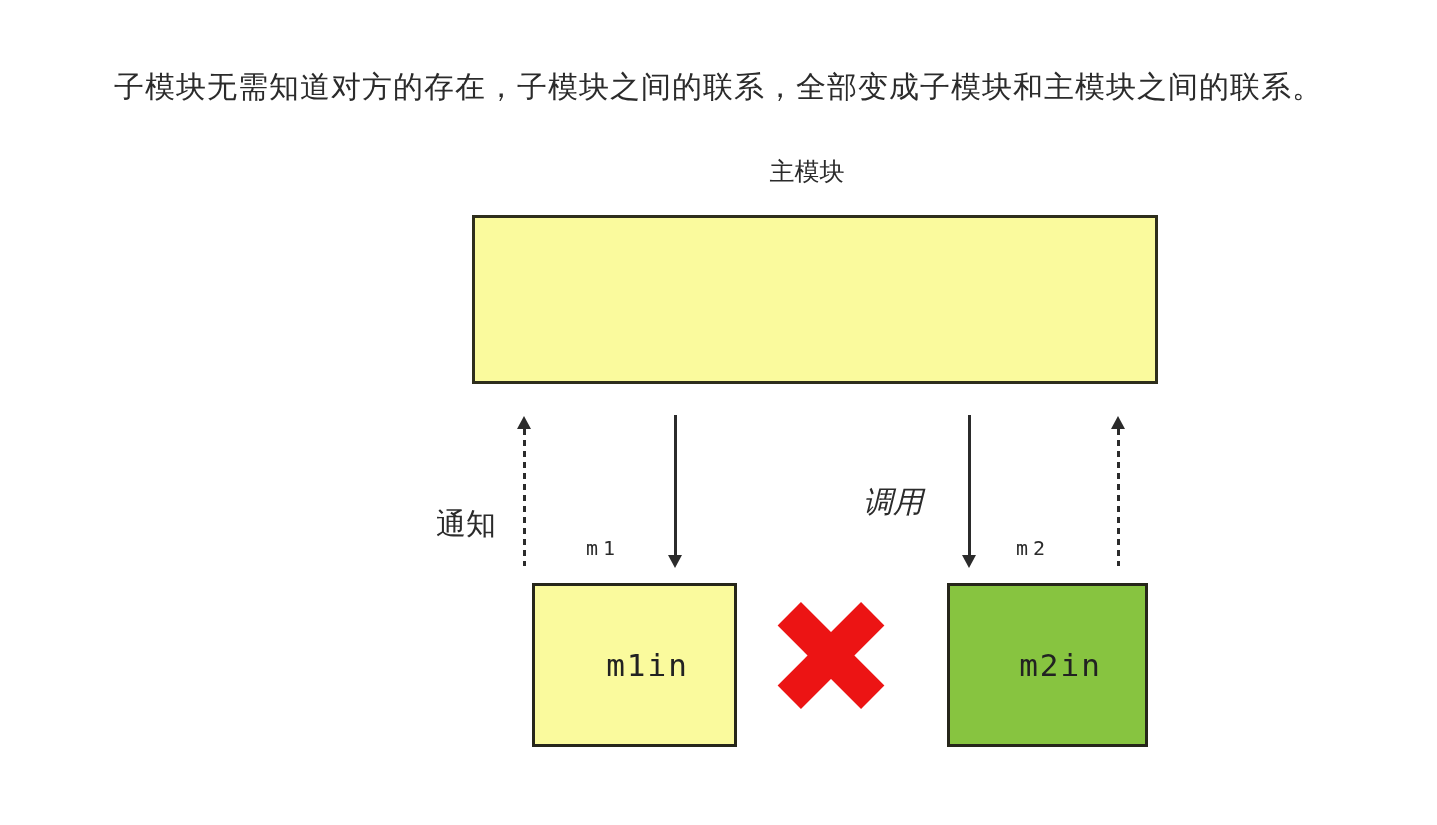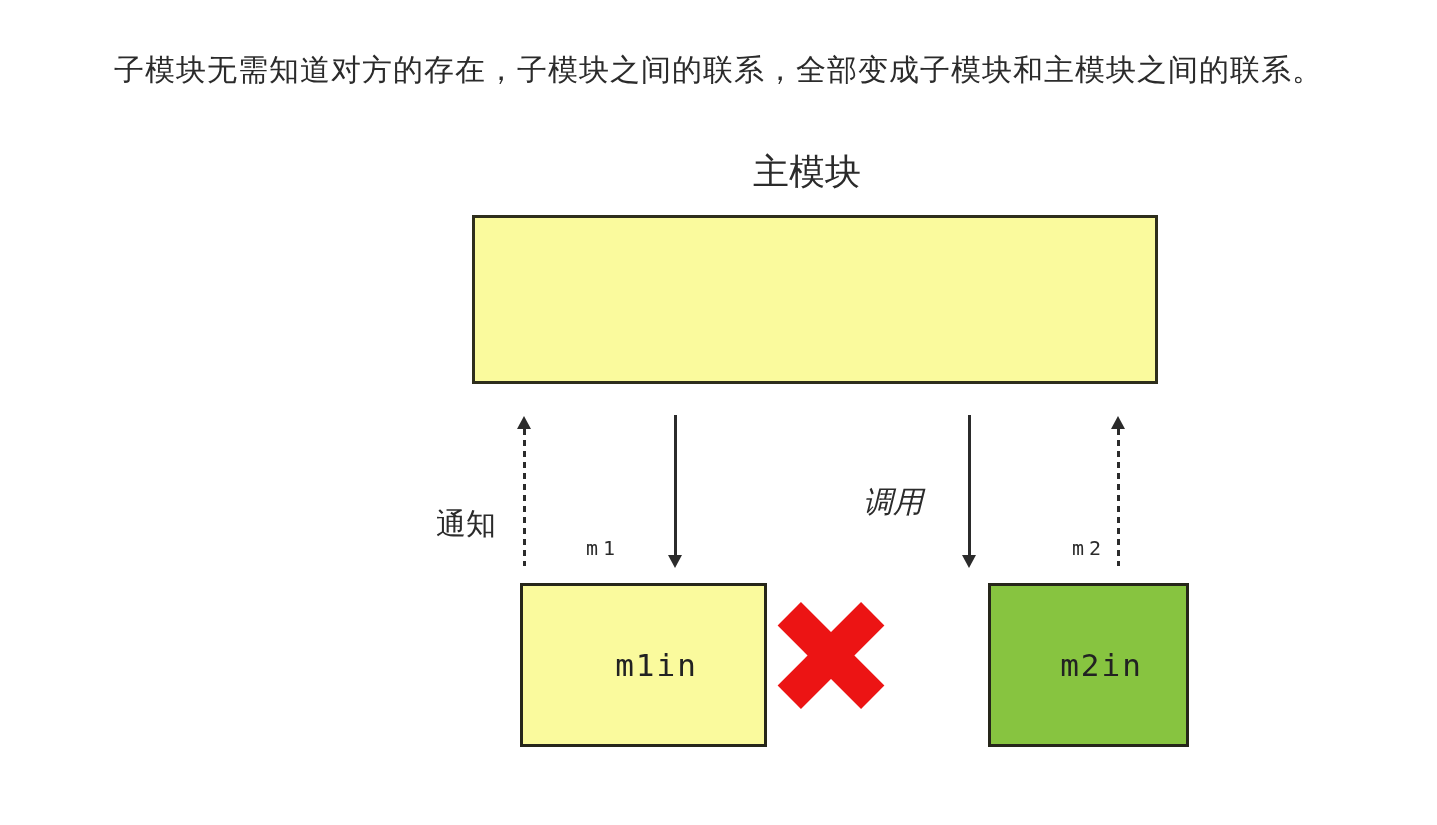--- a/index.html
+++ b/index.html
@@ -11,35 +11,35 @@
   .stage {
     position: relative;
     width: 1437px;
     height: 825px;
     background: #ffffff;
     overflow: hidden;
   }
   .page-title {
     position: absolute;
     left: 0;
-    top: 50px;
+    top: 67px;
     width: 1437px;
     text-align: center;
     font-size: 30px;
     letter-spacing: 1px;
     color: var(--text, #2b2b2b);
     white-space: nowrap;
   }
   .main-module-label {
     position: absolute;
     left: 472px;
-    top: 148px;
+    top: 155px;
     width: 670px;
     text-align: center;
-    font-size: 36px;
+    font-size: 25px;
     color: var(--text, #2b2b2b);
   }
   .main-module-box {
     position: absolute;
     left: 472px;
     top: 215px;
     width: 686px;
     height: 169px;
     box-sizing: border-box;
     background: var(--main-fill, #fafa9d);
@@ -99,42 +99,41 @@
     width: 110px;
     text-align: center;
     top: 536px;
     font-family: "DejaVu Sans Mono", monospace;
     font-size: 20px;
     letter-spacing: 5px;
     color: var(--text, #2b2b2b);
     white-space: nowrap;
   }
   .m1-name { left: 548px; }
-  .m2-name { left: 1034px; }
+  .m2-name { left: 978px; }
   
   .sub-box {
     position: absolute;
     top: 583px;
     height: 164px;
     box-sizing: border-box;
     border: 3px solid var(--box-border, #26261a);
     display: flex;
     align-items: center;
     justify-content: center;
   }
   .sub-box-m1 {
-    left: 520px;
-    width: 247px;
+    left: 532px;
+    width: 205px;
     background: var(--sub-yellow, #fafa9d);
   }
   .sub-box-m2 {
     left: 947px;
     width: 201px;
     background: var(--sub-green, #87c440);
-    margin-left: 41px;
   }
   .sub-box-label {
     font-family: "DejaVu Sans Mono", monospace;
     font-size: 31px;
     letter-spacing: 2px;
     color: #222222;
     margin-left: 26px; 
   }
   
   .forbidden-x {

